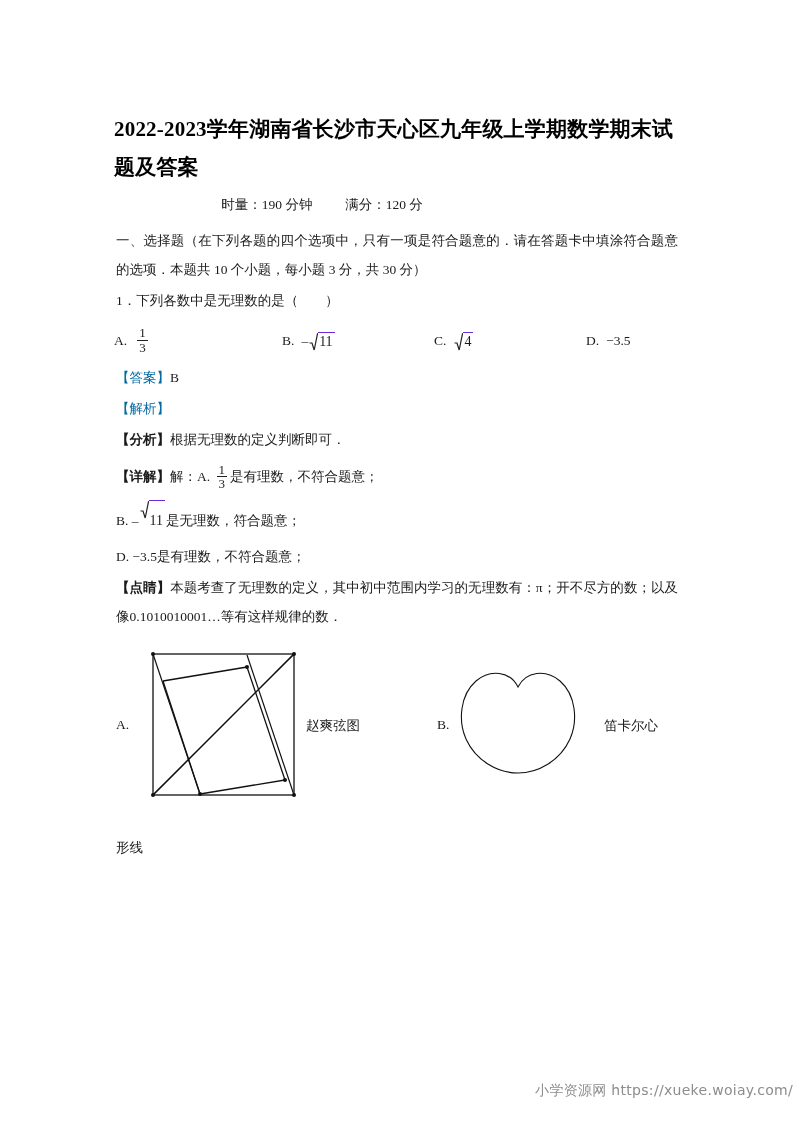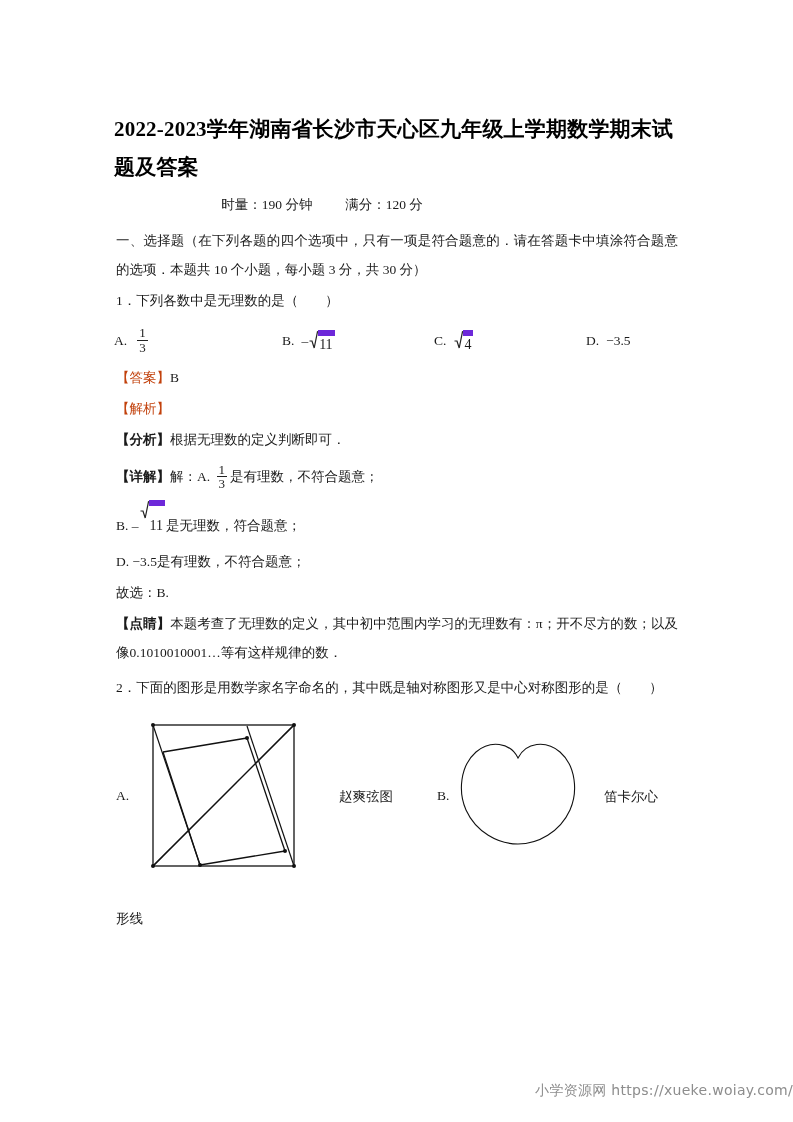--- a/index.html
+++ b/index.html
@@ -48,21 +48,21 @@
 
   p.body-line {
     font-size: 13.5px;
     line-height: 29px;
     margin: 2px;
     text-align: justify;
     text-justify: inter-ideograph;
   }
 
   .blue {
-    color: #c2410c;
+    color: #0369a1;
   }
   .bold-mark { font-weight: bold; }
 
   
   .frac {
     display: inline-block;
     vertical-align: middle;
     text-align: center;
     font-size: 13px;
     line-height: 1.05;
@@ -76,21 +76,21 @@
   .sqrt {
     display: inline-block;
     position: relative;
     padding-left: 9px;
     margin: 0 1px;
     font-size: 14px;
     vertical-align: baseline;
   }
   .sqrt .radicand {
     display: inline-block;
-    border-top: 6px solid #6d28d9;
+    border-top: 1px solid #6d28d9;
     padding: 1px 2px 0 1px;
   }
   .sqrt .tick {
     position: absolute;
     left: 0;
     top: 0;
     width: 9px;
     height: 100%;
     overflow: visible;
   }
@@ -237,27 +237,25 @@
         <span class="radicand">11</span>
       </span><span>是无理数，符合题意；</span>
     </p>
 
 
     <p class="body-line">
       <span>D.</span>
       <span>−3.5</span><span>是有理数，不符合题意；</span>
     </p>
 
-    <p class="body-line">故选：B.</p>
 
     <p class="body-line">
       <span class="bold-mark">【点睛】</span><span>本题考查了无理数的定义，其中初中范围内学习的无理数有：</span><span>π</span><span>；开不尽方的数；</span><span>以及像</span><span>0.1010010001…</span><span>等有这样规律的数．</span>
     </p>
 
-    <p class="body-line" style="margin-top:6px;">2．下面的图形是用数学家名字命名的，其中既是轴对称图形又是中心对称图形的是（　　）</p>
 
     <div class="fig-block">
 
       <span class="fig-label" style="left:2px; top:76px;">A.</span>
 
       <div class="zhaoshuang">
         <svg width="148" height="152" viewBox="0 0 148 152">
           <rect x="3" y="5" width="141" height="141" fill="none" stroke="#111" stroke-width="1.3"></rect>
           <polygon points="3,5 144,5 144,146 3,146" fill="none" stroke="none"></polygon>
 
@@ -274,21 +272,21 @@
           <circle cx="97" cy="18" r="2" fill="#111"></circle>
           <circle cx="135" cy="131" r="2" fill="#111"></circle>
           <circle cx="50" cy="145" r="2" fill="#111"></circle>
           <circle cx="3" cy="5" r="2" fill="#111"></circle>
           <circle cx="144" cy="5" r="2" fill="#111"></circle>
           <circle cx="3" cy="146" r="2" fill="#111"></circle>
           <circle cx="144" cy="146" r="2" fill="#111"></circle>
         </svg>
       </div>
 
-      <span class="fig-caption" style="left:192px; top:76px;margin-left:33px;">赵爽弦图</span>
+      <span class="fig-caption" style="left:192px; top:76px;">赵爽弦图</span>
 
       <span class="fig-label" style="left:323px; top:76px;">B.</span>
 
       <div class="cardioid">
         <svg width="132" height="112" viewBox="0 0 132 112">
           <path d="M66 22
                    C 58 6, 38 4, 24 16
                    C 8 30, 6 56, 14 74
                    C 24 96, 46 108, 66 108
                    C 86 108, 108 96, 118 74

